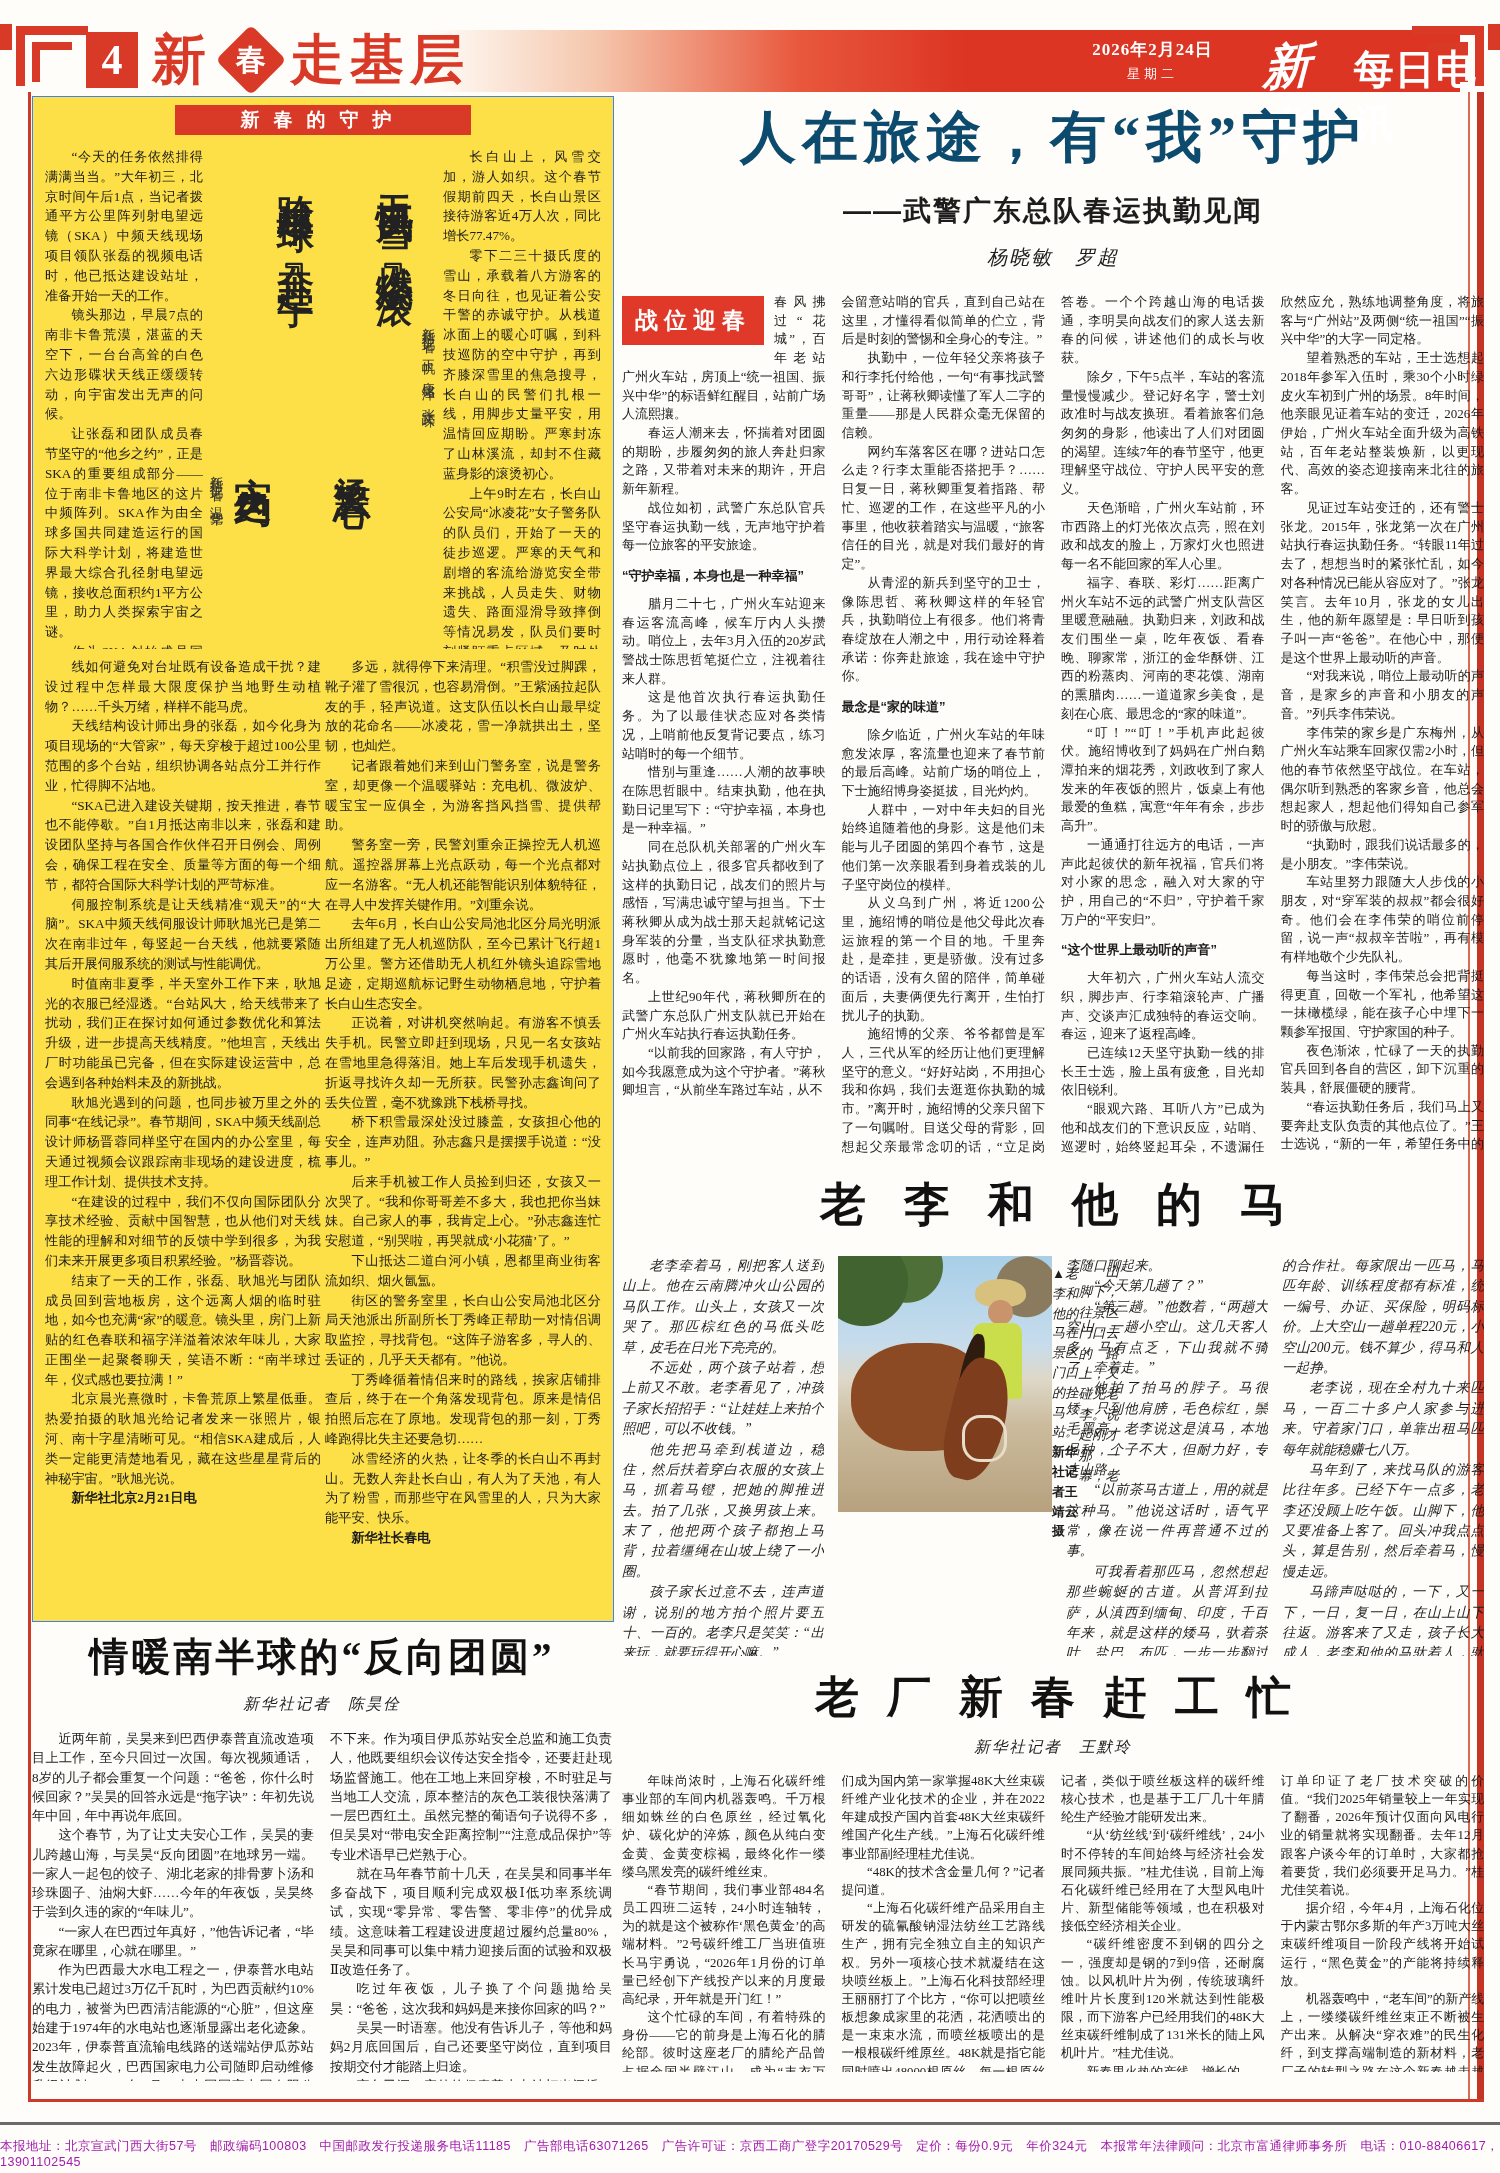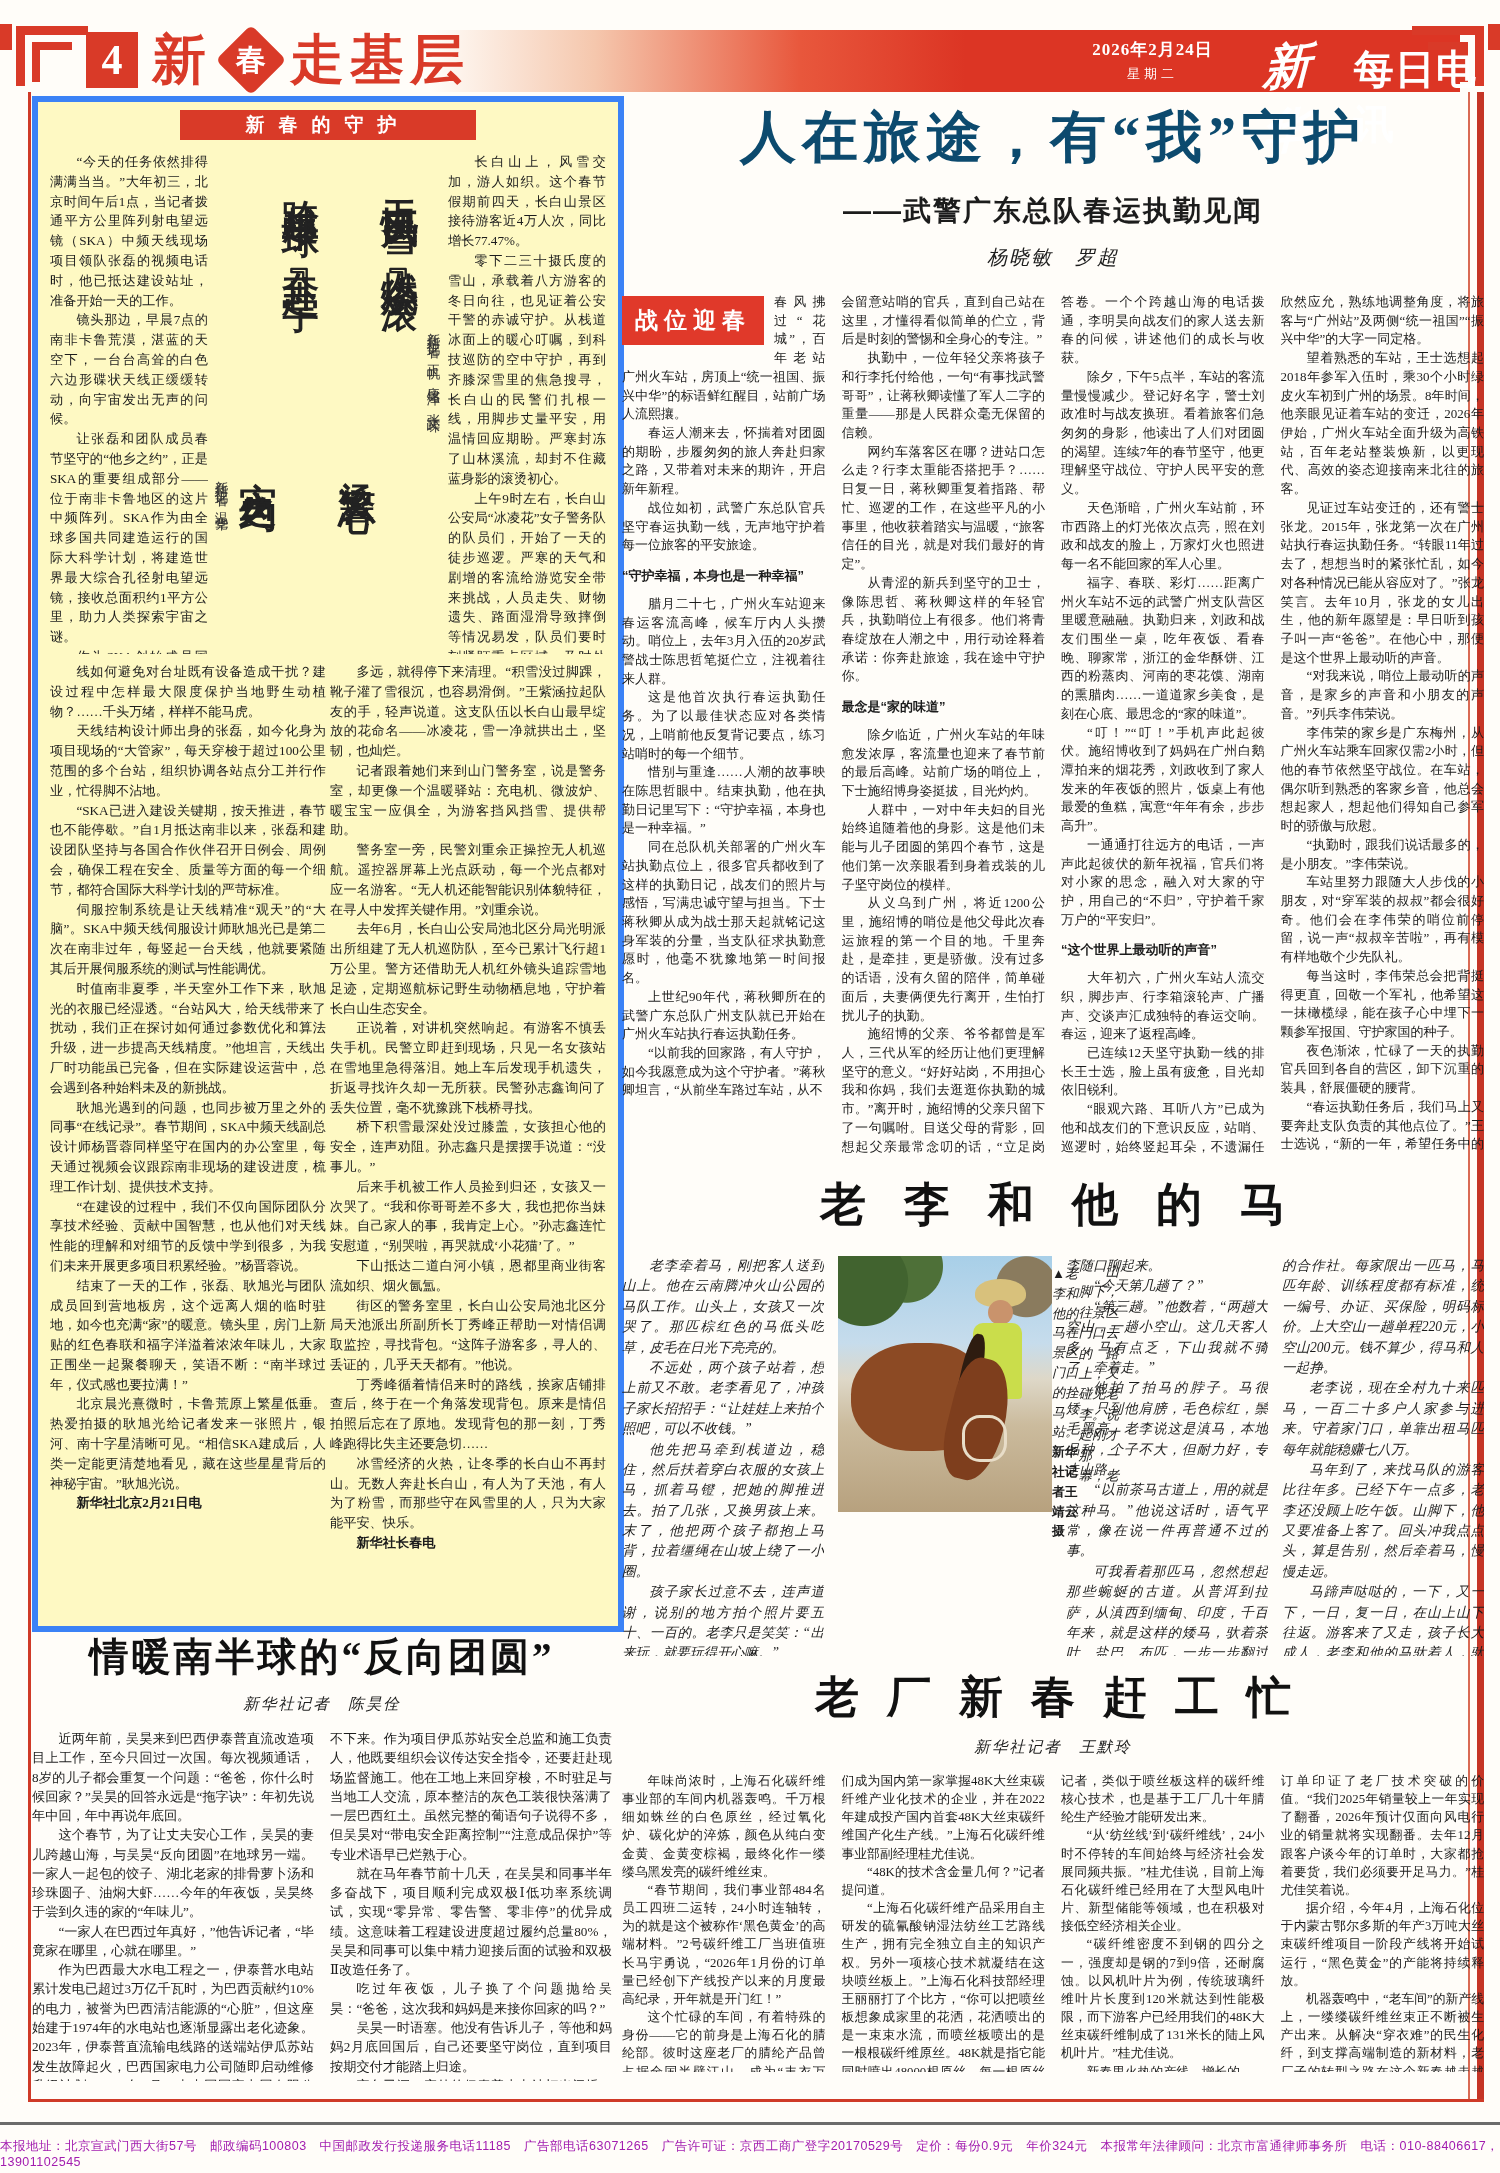--- a/index.html
+++ b/index.html
@@ -32,21 +32,21 @@
   .mh-script{font-size:48px;font-weight:bold;font-style:italic;transform:rotate(-5deg) skewX(-6deg);margin-right:6px;}
   .mh-rest{font-size:40px;font-weight:bold;letter-spacing:1px;}
 
   
   .frame-left{position:absolute;left:28px;top:92px;width:3px;height:2010px;background:#cf3a28;}
   .frame-right-thin{position:absolute;left:1468px;top:92px;width:2px;height:2010px;background:#d96a54;}
   .frame-right{position:absolute;left:1477px;top:92px;width:7px;height:2010px;background:#c53526;}
   .frame-bottom{position:absolute;left:28px;top:2099px;width:1456px;height:3px;background:#cf3a28;}
 
   
-  .cream{position:absolute;left:32px;top:96px;width:580px;height:1524px;background:#fef9c3;border:6px solid #3b82f6;}
+  .cream{position:absolute;left:32px;top:96px;width:580px;height:1524px;background:#fde047;border:1px solid #3b82f6;}
   .shou-label{position:absolute;left:142px;top:8px;width:296px;height:30px;background:#d93a28;color:#fff;
     font-size:19px;font-weight:bold;letter-spacing:14px;display:flex;align-items:center;justify-content:center;}
   .cream-top{position:absolute;left:12px;top:50px;width:556px;height:502px;display:flex;overflow:hidden;}
   .ska-c1{width:158px;overflow:hidden;}
   .vh-zone{width:238px;display:flex;justify-content:center;}
   .cb-c1{width:158px;margin-left:auto;overflow:hidden;}
   .cream p.para{margin:0;text-indent:2em;font-size:13.2px;line-height:1.5;text-align:justify;}
   .vcol{writing-mode:vertical-rl;text-orientation:upright;}
   .vh-big{font-size:37px;font-weight:bold;letter-spacing:7px;line-height:1.15;color:#222;}
   .vh-byline{font-size:13.5px;letter-spacing:3px;color:#333;}

